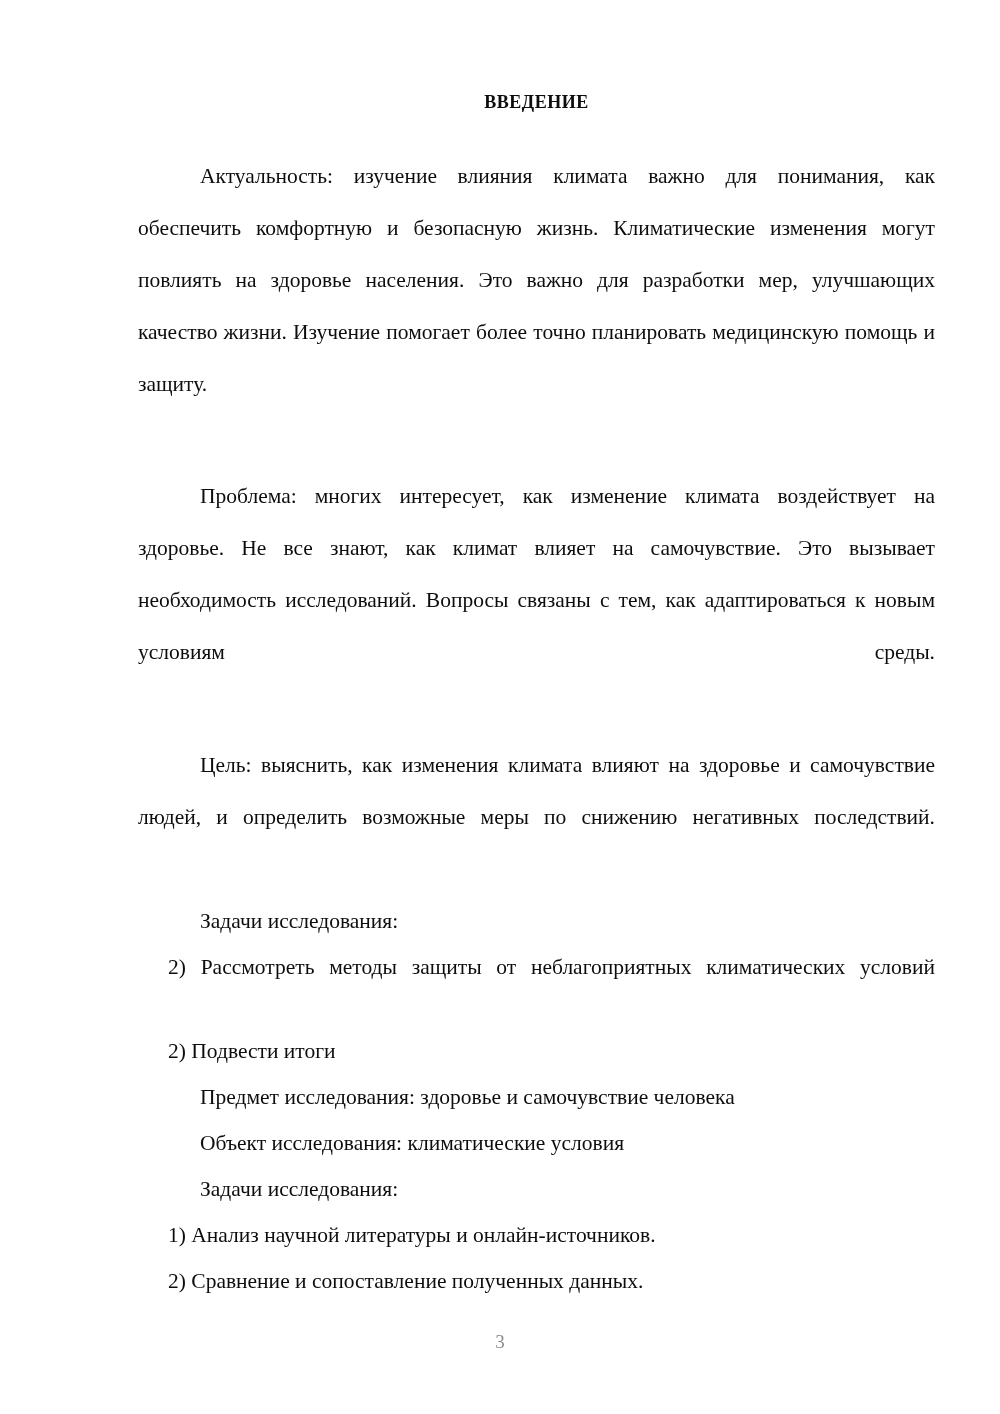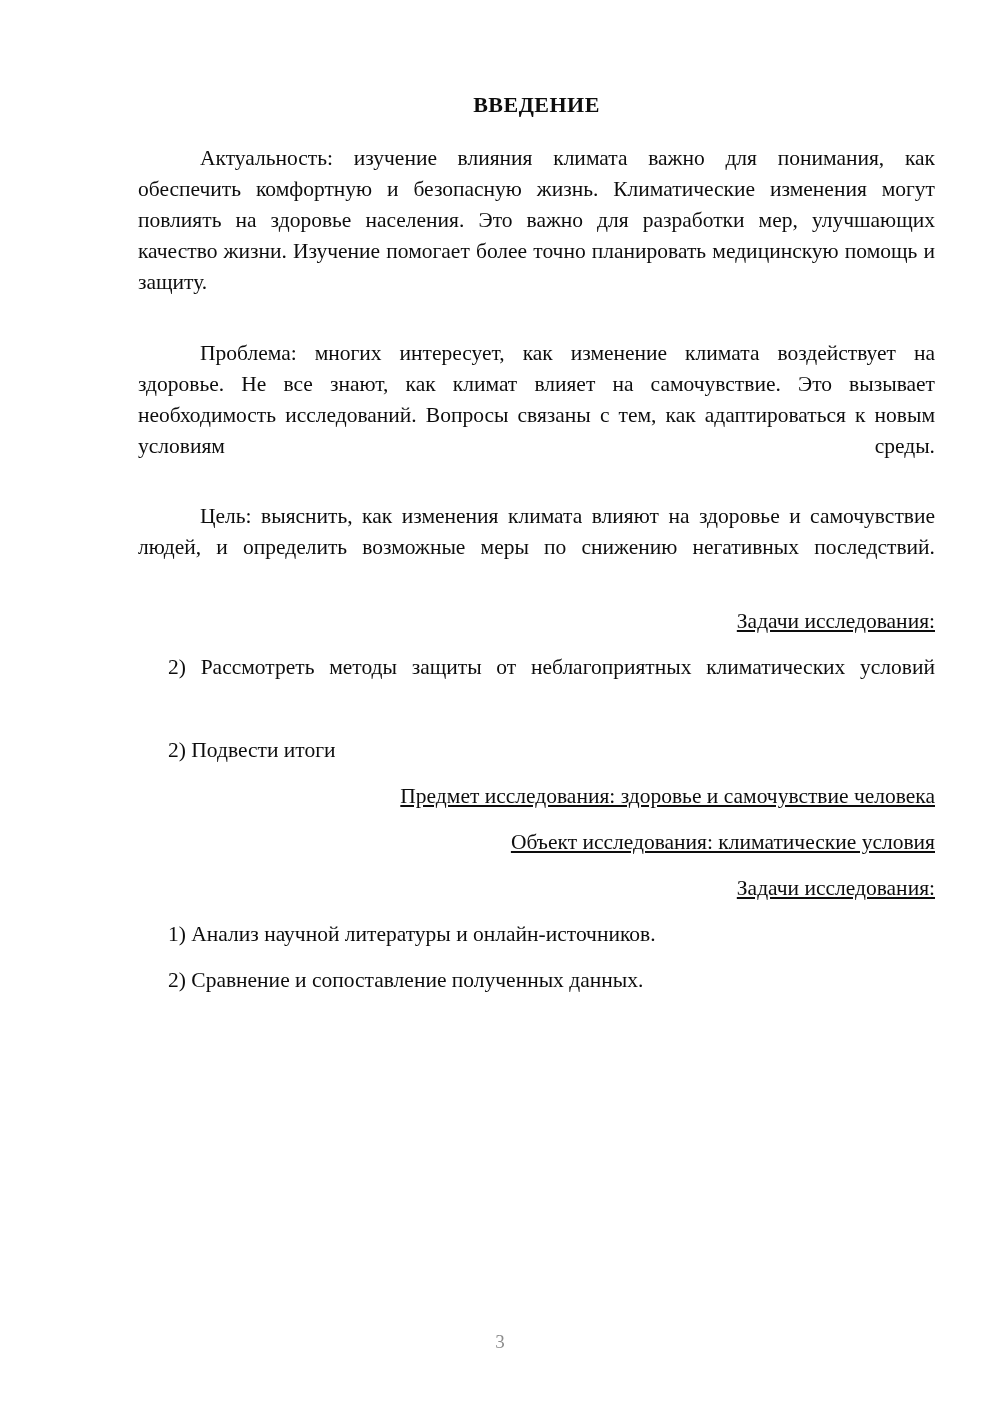--- a/index.html
+++ b/index.html
@@ -28,54 +28,53 @@
   }
 
   .content {
     position: absolute;
     left: 138px;
     top: 92px;
     width: 797px;
   }
 
   .doc-title {
-    font-size: 22px;
+    font-size: 18px;
     font-weight: bold;
     text-align: center;
     letter-spacing: 0.5px;
     line-height: 1.2;
-    margin: 0 0 25px 0;
+    margin: 0 0 36px 0;
   }
 
   
   .para {
     font-size: 21.5px;
-    line-height: 31px;
+    line-height: 52px;
     text-align: justify;
     text-justify: inter-word;
     text-indent: 62px;
     margin: 0 0 8.5px 0;
     hyphens: none;
   }
 
   
   .para::after {
     content: "";
     display: inline-block;
     width: 100%;
   }
 
   
   .subhead {
     font-size: 21.5px;
     line-height: 37.5px;
-    text-align: right;
+    text-align: left;
     text-indent: 62px;
     margin: 0 0 8.5px 0;
-    text-decoration: underline;
   }
 
   
   .listitem {
     font-size: 21.5px;
     line-height: 37.5px;
     text-align: justify;
     text-justify: inter-word;
     text-indent: 30px;
     margin: 0 0 8.5px 0;

